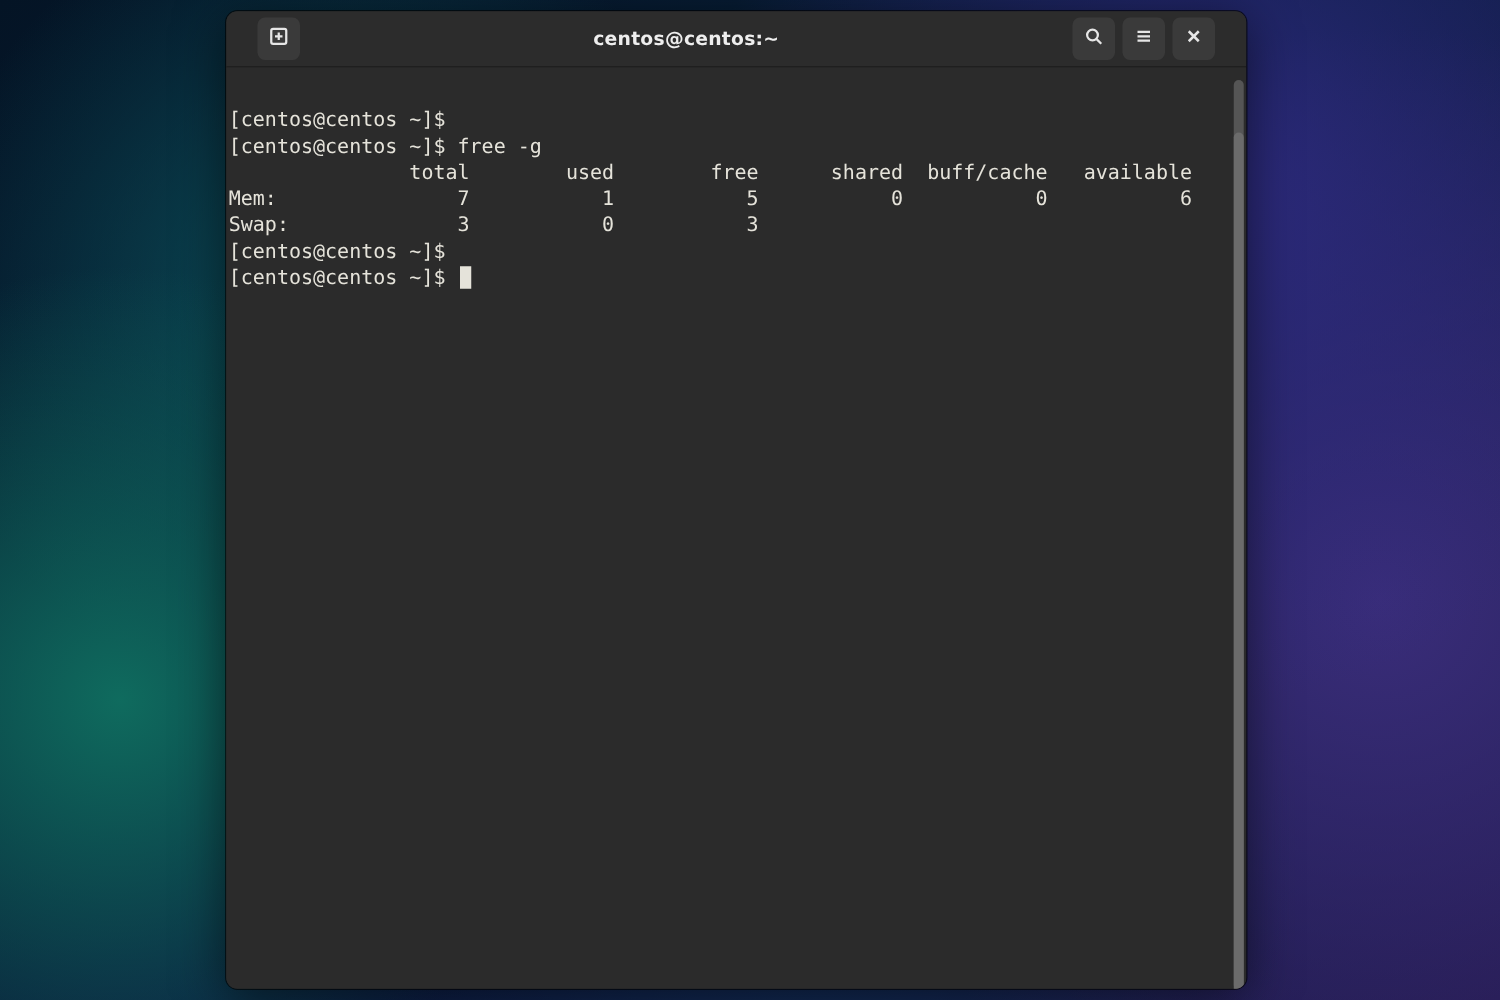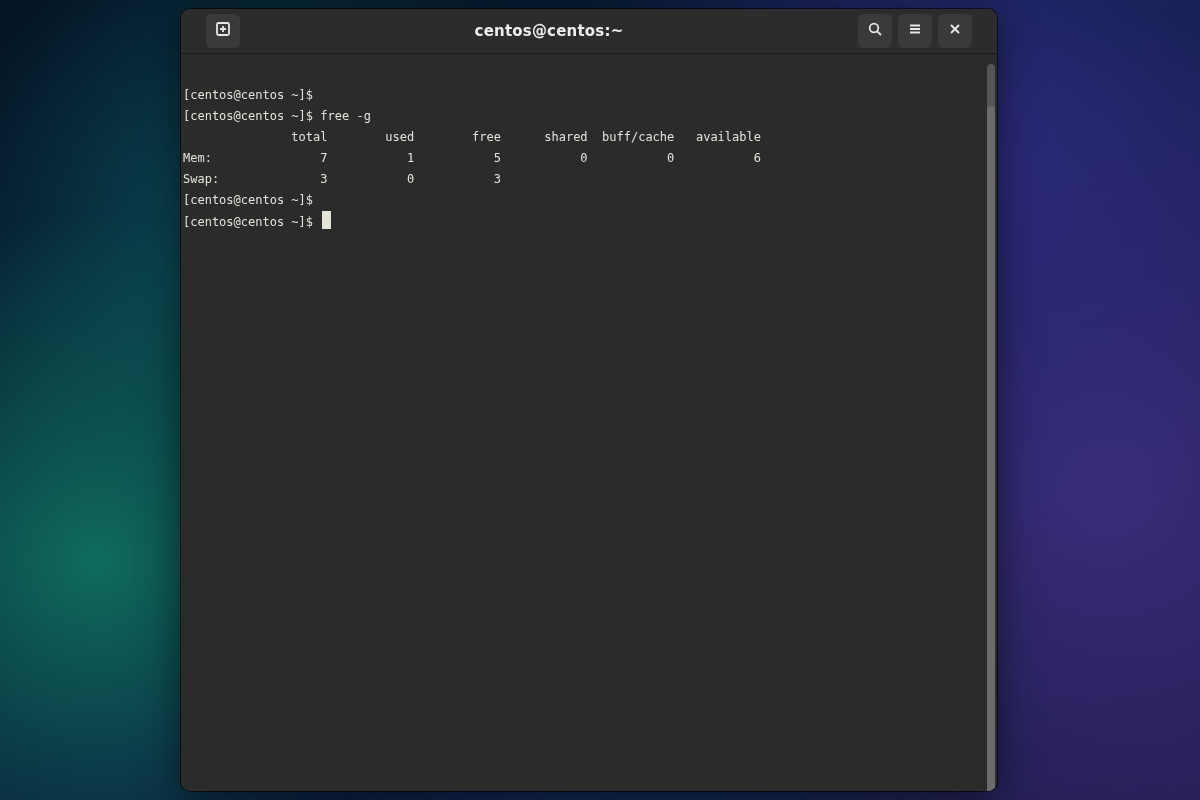--- a/index.html
+++ b/index.html
@@ -33,21 +33,21 @@
     }
     .tb-btn svg { width:16px; height:16px; stroke:#e6e6e6; fill:none; stroke-width:1.8; }
     .tb-btn.close svg { stroke-width:2; }
     .tb-title {
       flex:1; text-align:center; color:#eeeeee; font-weight:600;
       font-size:15px; letter-spacing:.2px;
     }
     .term {
       flex:1; background:#2b2b2b; color:#e5e3da;
       font-family:"DejaVu Sans Mono","Liberation Mono","Menlo",monospace;
-      font-size:12px; line-height:21px; padding:10px 2px 12px 2px;
+      font-size:16px; line-height:21px; padding:10px 2px 12px 2px;
       white-space:pre; position:relative;
     }
     .scrollbar {
       position:absolute; right:2px; top:10px; width:8px; height:728px;
       background:#555; border-radius:4px;
     }
     .sc-thumb { width:100%; height:100%; background:#6b6b6b; border-radius:4px; }
     .cursor {
       display:inline-block; width:9px; height:18px; background:#e5e3da;
       vertical-align:text-bottom; margin-left:2px;

